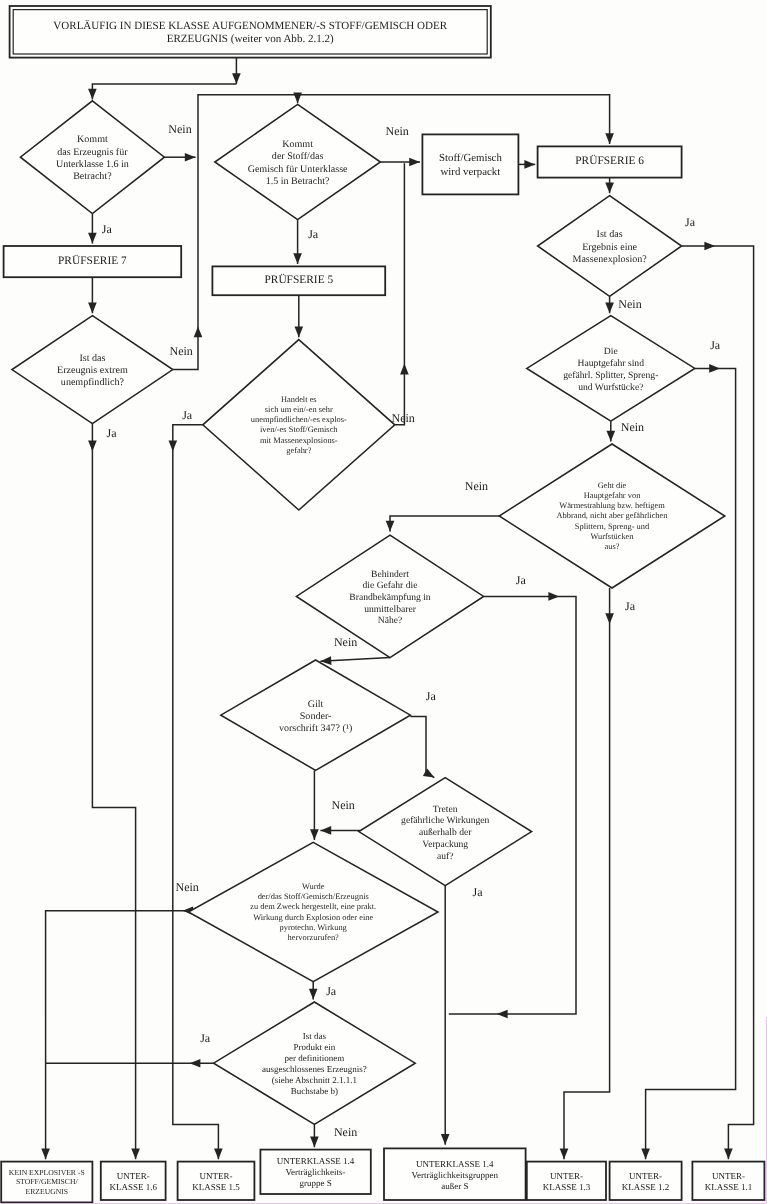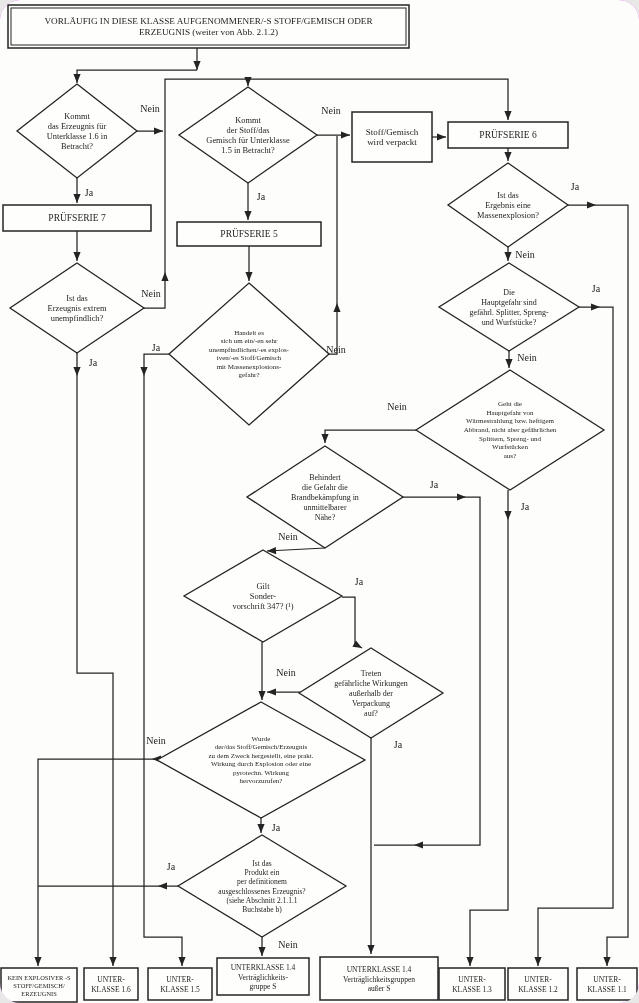--- a/index.html
+++ b/index.html
@@ -1,17 +1,17 @@
 <!DOCTYPE html>
 <html><head>
 <meta charset="utf-8">
 <style>
   html,body{margin:0;padding:0;background:#e8e8e6;}
   #stage{position:relative;width:639px;height:1003px;background:#d946ef;overflow:hidden;
-         font-family:"Liberation Serif","DejaVu Serif",serif;border-radius:20px;}
+         font-family:"Liberation Serif","DejaVu Serif",serif;}
   svg{display:block}
   svg text{font-family:"Liberation Serif","DejaVu Serif",serif;fill:#1d1d1d;}
 </style>
 </head>
 <body>
 
 <div id="stage">
   <svg id="diagram-svg" width="639" height="1003" viewBox="0 0 639 1003" xmlns="http://www.w3.org/2000/svg">
       <rect x="0" y="0" width="639" height="1003" fill="#fdfdfb"></rect>
       <g>

